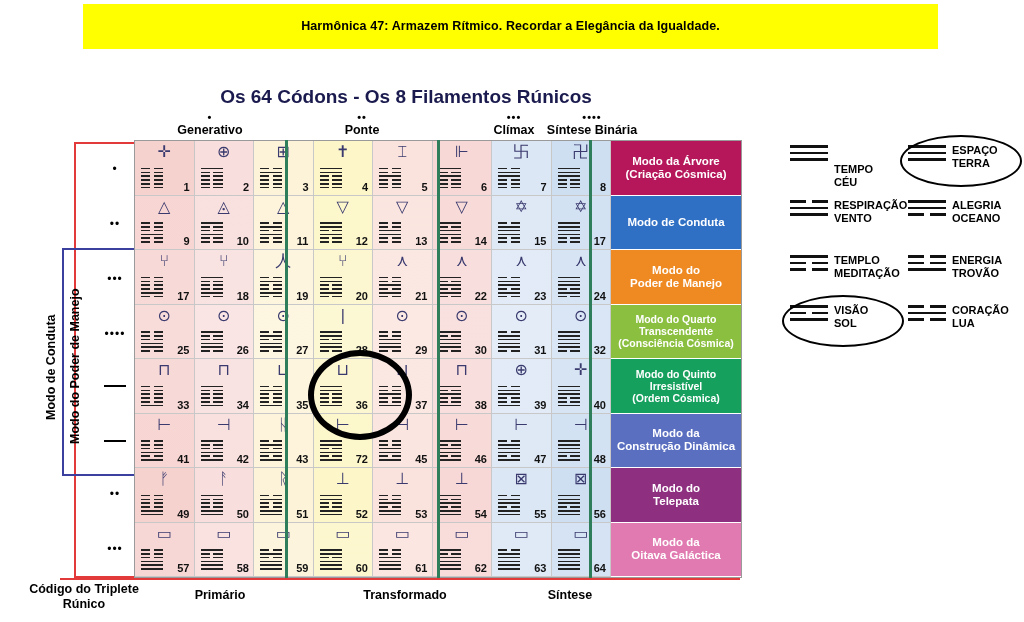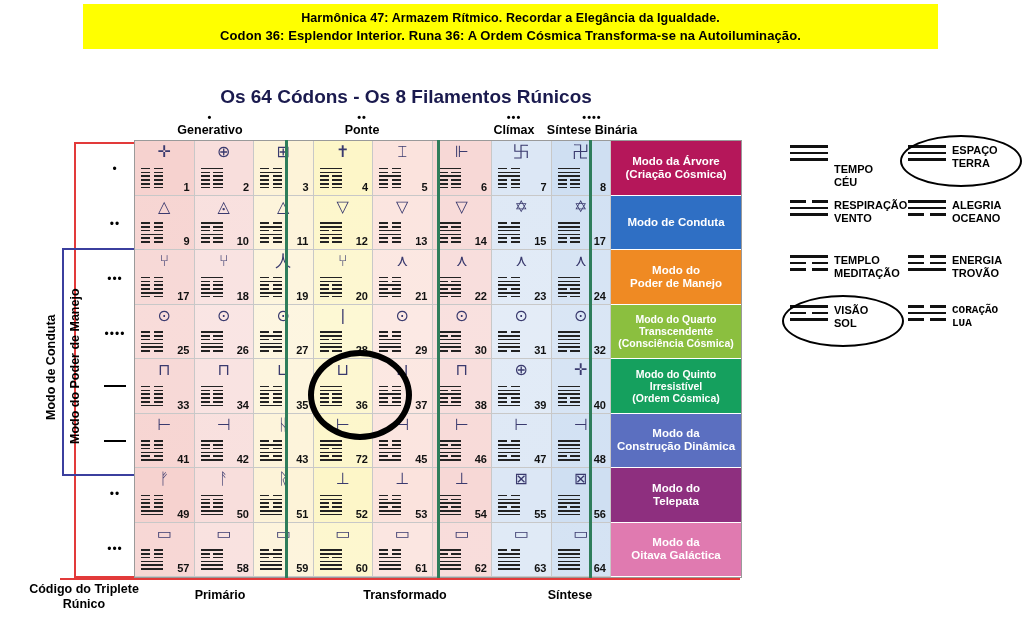--- a/index.html
+++ b/index.html
@@ -133,21 +133,20 @@
   .tg .bars i.broken:before{left:0;}
   .tg .bars i.broken:after{right:0;}
   .tg .txt{position:absolute;left:44px;top:-1px;font-size:11px;font-weight:bold;color:#000;line-height:13px;white-space:nowrap;}
   .ellipse{position:absolute;border:2.5px solid #000;border-radius:50%;}
 </style>
 </head>
 <body>
 
 <div id="banner">
   <div class="line line1">Harmônica 47: Armazem Rítmico. Recordar a Elegância da Igualdade.</div>
-  <div class="line line2">Codon 36: Esplendor Interior. Runa 36: A Ordem Cósmica Transforma-se na Autoiluminação.</div>
 </div>
 
 <div id="chart-title">Os 64 Códons - Os 8 Filamentos Rúnicos</div>
 
 <div class="colgroup" style="left:134px;width:152px;">
   <div class="dots">•</div>
   <div class="nm">Generativo</div>
 </div>
 <div class="colgroup" style="left:286px;width:152px;">
   <div class="dots">••</div>
@@ -1064,16 +1063,16 @@
       <div class="txt" style="white-space: pre-line;">VISÃO
 SOL</div>
     </div>
     <div class="ellipse" style="left: -8px; top: 150px; width: 118px; height: 48px;"></div>
     <div class="tg" style="left: 118px; top: 160px;">
       <div class="bars">
         <i class="broken"></i>
         <i></i>
         <i class="broken"></i>
       </div>
-      <div class="txt" style="white-space: pre-line; font-family: Liberation Mono, monospace;">CORAÇÃO
+      <div class="txt" style="white-space: pre-line;">CORAÇÃO
 LUA</div>
     </div>
   </div>
 
 </body></html>

